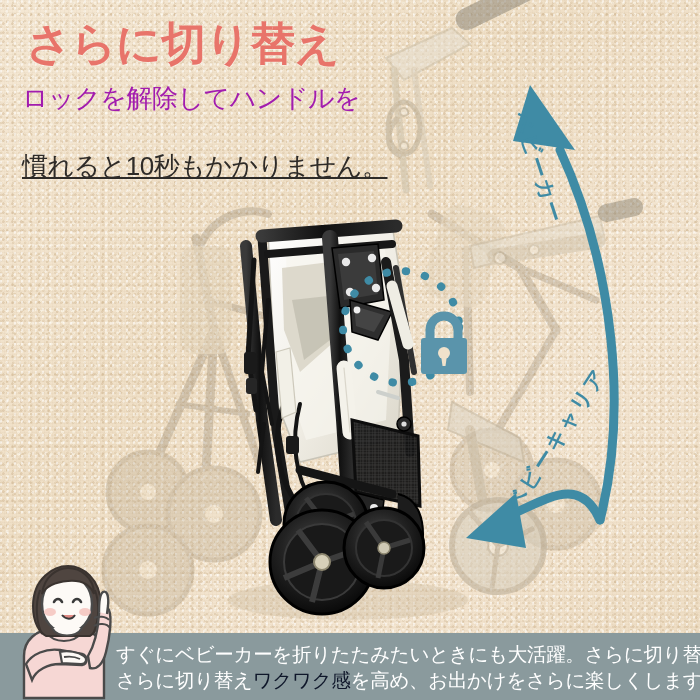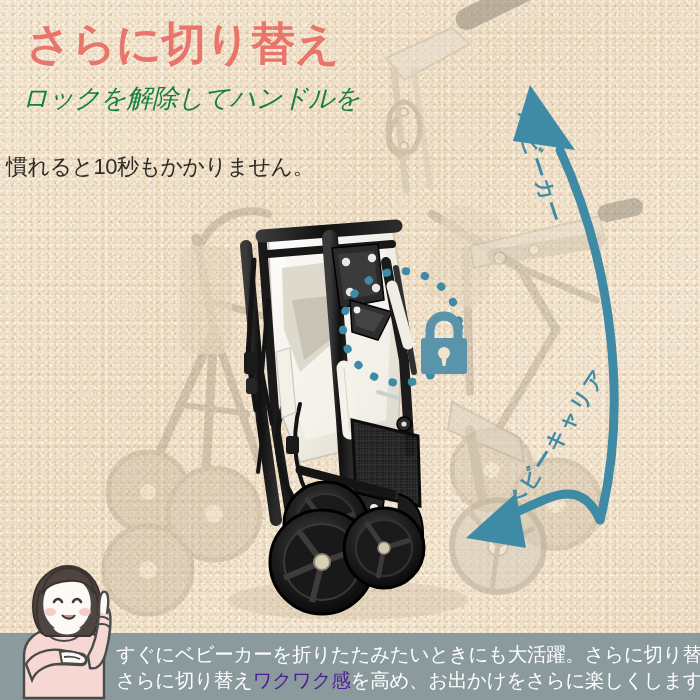--- a/index.html
+++ b/index.html
@@ -37,27 +37,27 @@
   .headline{
     position:absolute;left:26px;top:14px;
     font-size:45px;font-weight:bold;
     letter-spacing:-1px;
     color:#e8746a;
     white-space:nowrap;
     text-shadow:0 1px 0 rgba(255,255,255,.35);
   }
   .body1{
     position:absolute;left:22px;top:82px;
-    font-size:26px;line-height:33px;color:#15803d;
-    letter-spacing:-.5px;white-space:nowrap;font-style:italic;
+    font-size:26px;line-height:33px;color:#a21caf;
+    letter-spacing:-.5px;white-space:nowrap;
   }
   .body2{
-    position:absolute;left:6px;top:150px;
-    font-size:22px;line-height:33px;color:#2e2b28;
-    letter-spacing:-.5px;white-space:nowrap;
+    position:absolute;left:22px;top:150px;
+    font-size:26px;line-height:33px;color:#2e2b28;
+    letter-spacing:-.5px;white-space:nowrap;text-decoration:underline;
   }
 
   
   .arrowlabel{
     position:absolute;
     font-size:21px;font-weight:bold;color:#3f8ba5;
     white-space:nowrap;letter-spacing:2px;
   }
   #label-stroller{ left:534px;top:108px; transform:rotate(72deg); transform-origin:left top; }
   #label-carrier { left:500px;top:500px; transform:rotate(-57deg); transform-origin:left top; }
@@ -65,21 +65,21 @@
   
   .caption{
     position:absolute;left:0;top:633px;width:700px;height:67px;
     background:#8a9a9d;
   }
   .caption-text{
     position:absolute;left:116px;top:8px;
     font-size:19.5px;line-height:26px;color:#ffffff;
     letter-spacing:-.3px;white-space:nowrap;
   }
-  .hl-yellow{color:#4c1d95;}
+  .hl-yellow{color:#0f172a;}
 
   
   #lock-icon{position:absolute;left:414px;top:309px;}
 
   
   #dot-circle{position:absolute;left:326px;top:255px;}
 
   
   #arrows{position:absolute;left:0;top:0;}
   #art{position:absolute;left:0;top:0;}

